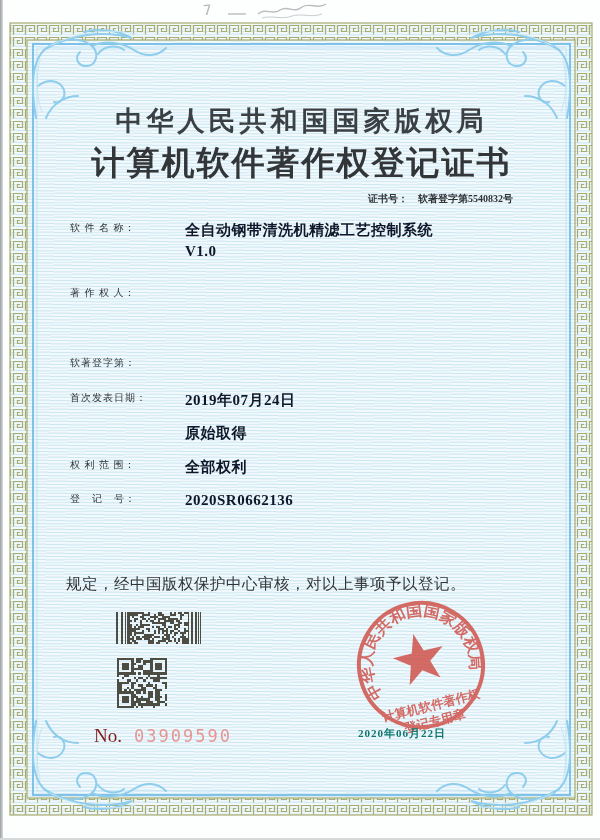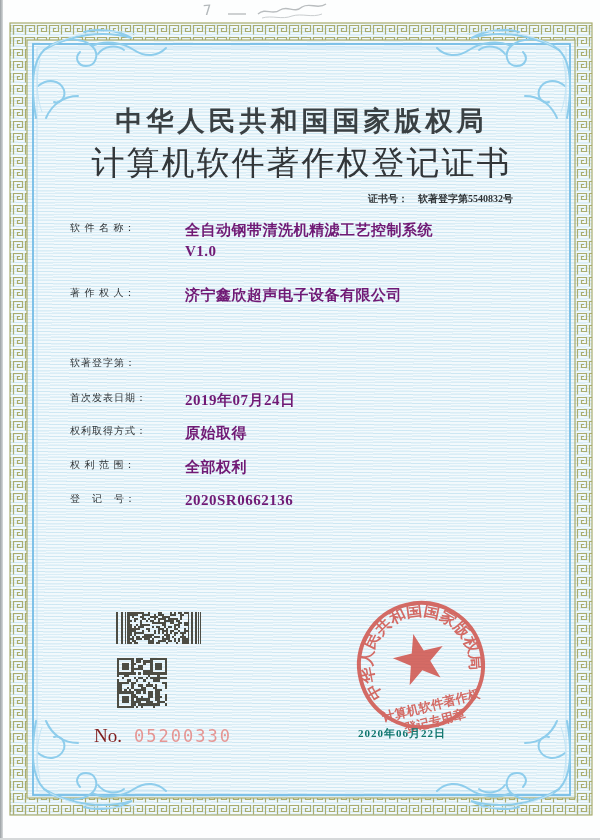--- a/index.html
+++ b/index.html
@@ -10,26 +10,26 @@
     background-image:
       repeating-linear-gradient(0deg, rgba(130,195,225,.22) 0 1px, transparent 1px 3px),
       repeating-linear-gradient(3deg, rgba(130,195,225,.14) 0 1px, transparent 1px 4px);}
   .scan-edge-left{position:absolute;left:0;top:0;width:3px;height:840px;
     background:linear-gradient(90deg,#9aa0a3,#d8dbdc);}
   .scan-edge-bottom{position:absolute;left:0;bottom:0;width:600px;height:2px;background:#d5d8d9;}
   svg.layer{position:absolute;left:0;top:0;}
   .abs{position:absolute;}
   .title{left:33px;top:103px;width:537px;text-align:center;font-size:27px;font-weight:bold;
          letter-spacing:4px;color:#3a4043;}
-  .subtitle{left:33px;top:141px;width:537px;text-align:center;font-size:33px;font-weight:normal;
+  .subtitle{left:33px;top:141px;width:537px;text-align:center;font-size:33px;font-weight:bold;
          letter-spacing:2px;color:#323639;}
   .certno{left:368px;top:192px;font-size:10px;font-weight:bold;color:#2e3336;}
   .certno .v{margin-left:10px;}
   .flabel{left:70px;font-size:10px;font-weight:normal;letter-spacing:1px;white-space:pre;}
-  .fvalue{left:185px;font-size:15px;font-weight:bold;letter-spacing:0.5px;color:#701a75;}
+  .fvalue{left:185px;font-size:15px;font-weight:bold;letter-spacing:0.5px;color:#0f172a;}
   .statement{font-size:15.5px;color:#2f3437;letter-spacing:0.5px;}
   .no-prefix{font-size:19px;color:#7f1d1d;}
   .no-number{font-family:"DejaVu Sans Mono", monospace;font-size:17px;color:#e59694;
              letter-spacing:2px;margin-left:12px;}
   .date{left:358px;top:726px;font-size:11px;font-weight:bold;color:#0f766e;letter-spacing:1px;}
   .pencil-seven{left:203px;top:2px;font-size:14px;color:#b3b8bb;font-family:"DejaVu Sans",sans-serif;
                 transform:rotate(-4deg);}
   .seal-wrap{left:326px;top:570px;width:190px;height:190px;opacity:.92;}
 </style>
 </head>
@@ -84,36 +84,35 @@
 
   <div class="abs certno">
     <span>证书号：</span><span class="v">软著登字第5540832号</span>
   </div>
 
   <div class="abs flabel" style="top:221px">软 件 名 称：</div>
   <div class="abs fvalue" style="top:221px">全自动钢带清洗机精滤工艺控制系统</div>
   <div class="abs fvalue" style="top:243px">V1.0</div>
 
   <div class="abs flabel" style="top:286px">著 作 权 人：</div>
-  <div class="abs fvalue" style="top:286px">济宁鑫欣超声电子设备有限公司</div>
 
   <div class="abs flabel" style="top:356px">软著登字第：</div>
 
   <div class="abs flabel" style="top:391px">首次发表日期：</div>
   <div class="abs fvalue" style="top:391px">2019年07月24日</div>
 
-  <div class="abs flabel" style="top:424px">权利取得方式：</div>
   <div class="abs fvalue" style="top:424px">原始取得</div>
 
   <div class="abs flabel" style="top:458px">权 利 范 围：</div>
   <div class="abs fvalue" style="top:458px">全部权利</div>
 
   <div class="abs flabel" style="top:492px">登　记　号：</div>
   <div class="abs fvalue" style="top:492px">2020SR0662136</div>
 
+  <div class="abs statement" style="left:66px;top:574px;width:480px">规定，经中国版权保护中心审核，对以上事项予以登记。</div>
 
   <svg class="abs" style="left:116px;top:612px" id="barcode-svg" width="86" height="32" viewBox="0 0 86 32" shape-rendering="crispEdges">
       <rect x="0" y="0" width="2" height="32" fill="#4d4d44"></rect>
       <rect x="5" y="0" width="2" height="32" fill="#4d4d44"></rect>
       <rect x="9" y="0" width="1" height="32" fill="#4d4d44"></rect>
       <rect x="11" y="0" width="3" height="32" fill="#4d4d44"></rect>
       <rect x="14" y="0" width="2" height="2" fill="#4d4d44"></rect>
       <rect x="16" y="0" width="2" height="2" fill="#4d4d44"></rect>
       <rect x="18" y="0" width="2" height="2" fill="#4d4d44"></rect>
       <rect x="20" y="0" width="2" height="2" fill="#4d4d44"></rect>
@@ -597,21 +596,21 @@
       <rect x="3" y="20" width="1" height="1" fill="#4d4d44"></rect>
       <rect x="4" y="20" width="1" height="1" fill="#4d4d44"></rect>
       <rect x="5" y="20" width="1" height="1" fill="#4d4d44"></rect>
       <rect x="6" y="20" width="1" height="1" fill="#4d4d44"></rect>
       <rect x="8" y="20" width="1" height="1" fill="#4d4d44"></rect>
       <rect x="10" y="20" width="1" height="1" fill="#4d4d44"></rect>
       <rect x="15" y="20" width="1" height="1" fill="#4d4d44"></rect>
     </svg>
 
   <div class="abs" style="left:94px;top:725px">
-    <span class="no-prefix">No.</span><span class="no-number">05200330</span>
+    <span class="no-prefix">No.</span><span class="no-number">03909590</span>
   </div>
 
   <svg class="abs seal-wrap" viewBox="0 0 190 190">
     <g transform="rotate(-14 95 95)" fill="#cf4a42" stroke="none" opacity="0.88">
       <circle cx="95" cy="95" r="62" fill="none" stroke="#cf4a42" stroke-width="4"></circle>
       <path d="M95,63 L101.2,81.5 L120.7,81.7 L105,93.2 L110.9,111.8 L95,100.5 L79.1,111.8 L85,93.2 L69.3,81.7 L88.8,81.5 Z"></path>
       <defs>
           <path id="sealArc" d="M50.6,115.7 A49,49 0 1 1 139.4,115.7" fill="none"></path>
         </defs>
       <text font-size="15" font-weight="bold" textLength="192" lengthAdjust="spacingAndGlyphs" font-family="Liberation Serif, serif">

